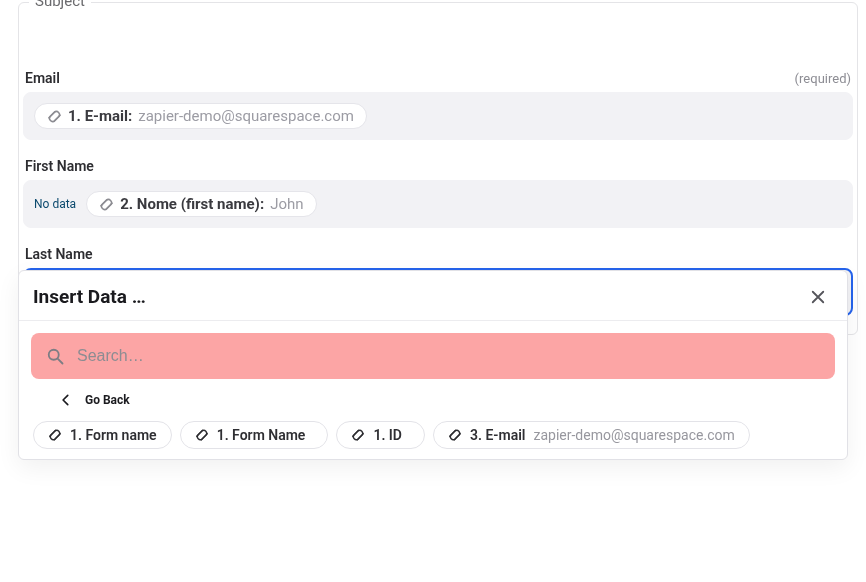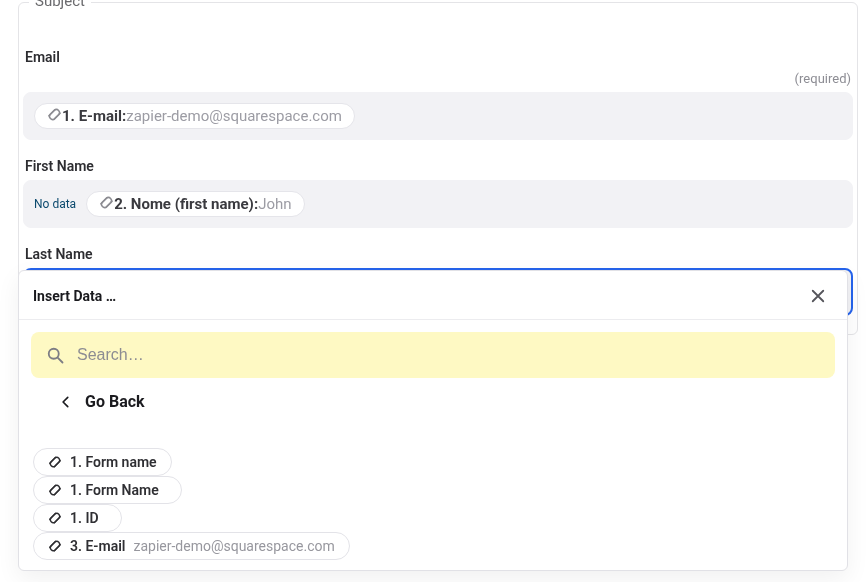--- a/index.html
+++ b/index.html
@@ -36,21 +36,21 @@
 
   .field-row {
     padding: 0 4px;
     margin-top: 18px;
   }
   .field-row:first-of-type { margin-top: 22px; }
 
   .label-line {
     display: flex;
     justify-content: space-between;
-    align-items: center;
+    align-items: flex-end;
     padding: 0 2px;
   }
   .field-label {
     font-size: 14px;
     font-weight: 600;
     color: #2d2d31;
   }
   .field-hint {
     font-size: 13px;
     color: #8d8d94;
@@ -74,21 +74,22 @@
     padding: 7px 9px;
   }
 
   .nodata {
     color: #0c4a6e;
     font-size: 12px;
   }
 
   .pill {
     display: inline-flex;
-    align-items: flex-start;
+    align-items: center;
+    gap: 6px;
     background: #ffffff;
     border: 1px solid #e5e5ea;
     border-radius: 16px;
     padding: 3px 12px;
     font-size: 15px;
     color: #3a3a3f;
   }
   .pill .sq-icon { flex: 0 0 auto; }
   .pill-value { color: #9c9ca4; }
 
@@ -105,35 +106,35 @@
     overflow: hidden;
   }
   .popover-header {
     display: flex;
     justify-content: space-between;
     align-items: center;
     padding: 14px 18px 12px 14px;
     border-bottom: 1px solid #ececef;
   }
   .popover-title {
-    font-size: 14px;
+    font-size: 19px;
     font-weight: 700;
     color: #1a1a1e;
   }
   .close-btn {
     width: 22px; height: 22px;
     display: inline-flex; align-items: center; justify-content: center;
     color: #5e5e64;
     cursor: pointer;
   }
 
   .popover-body { padding: 12px 12px 0 12px; }
 
   .search-box {
-    background: #fef9c3;
+    background: #fca5a5;
     border-radius: 8px;
     display: flex;
     align-items: center;
     gap: 10px;
     padding: 10px 14px;
     height: 46px;
   }
   .search-input {
     flex: 1;
     border: none;
@@ -142,33 +143,33 @@
     font-size: 16px;
     color: #333;
   }
   .search-input::placeholder { color: #8c8c92; }
 
   .go-back {
     display: inline-flex;
     align-items: center;
     gap: 12px;
     padding: 14px 8px 14px 28px;
-    font-size: 16px;
+    font-size: 12px;
     font-weight: 700;
     color: #1b1b1f;
     cursor: pointer;
     width: 100%;
   }
 
   .items {
     padding: 0 2px 10px 2px;
     display: flex;
-    flex-direction: column;
+    flex-direction: row;
+    gap: 8px;
     align-items: flex-start;
-    margin-top: 23px;
   }
   .item-pill {
     display: inline-flex;
     align-items: center;
     gap: 8px;
     border: 1px solid #e3e3e8;
     border-radius: 16px;
     padding: 5px 14px;
     font-size: 14px;
     color: #2f2f33;

